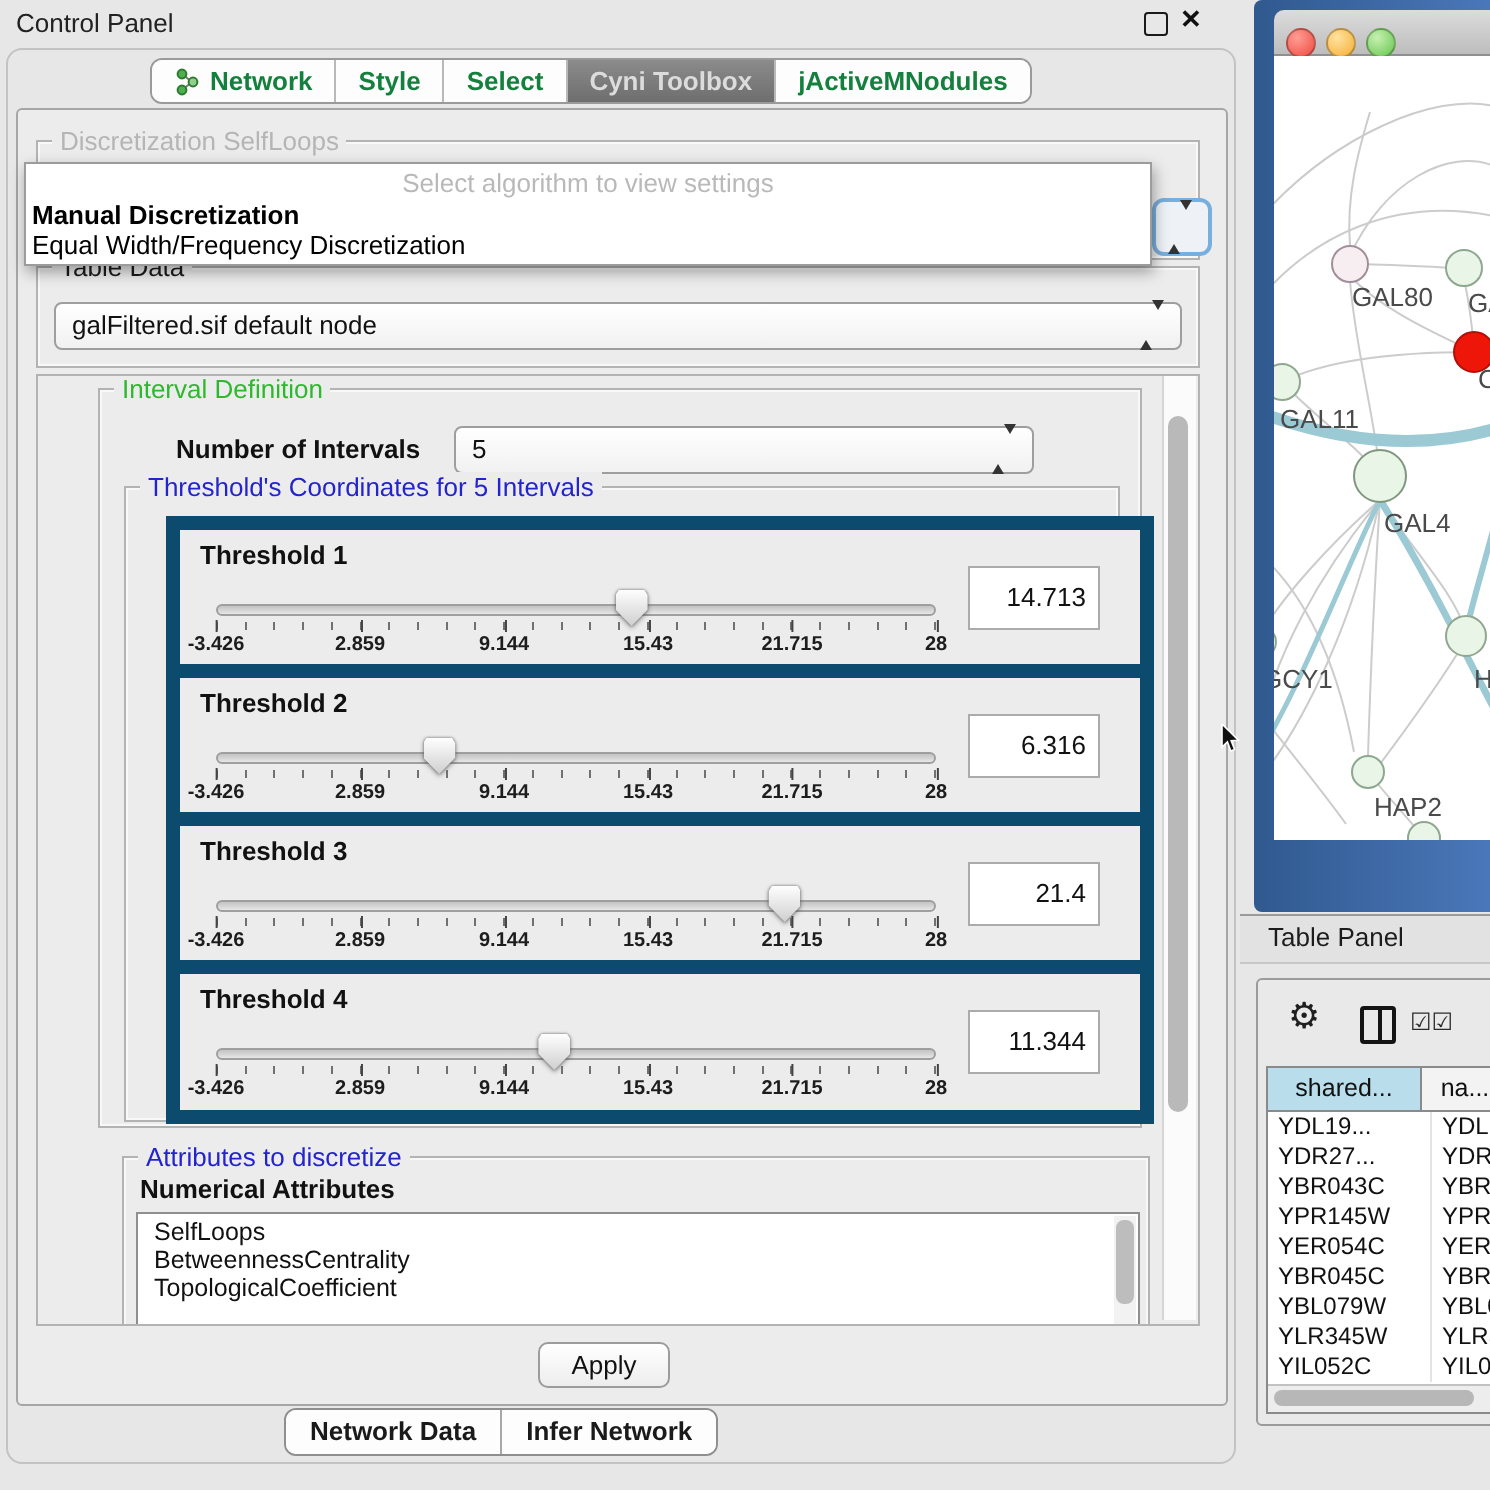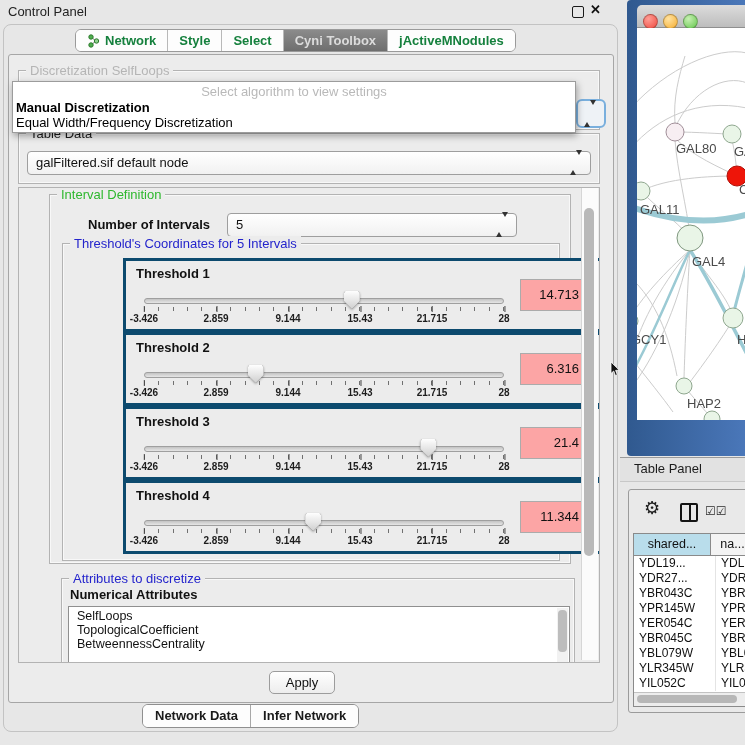--- a/index.html
+++ b/index.html
@@ -37,35 +37,35 @@
           border-bottom:5px solid #333;margin-bottom:2px;}
   .arr-dn{width:0;height:0;border-left:3.5px solid transparent;border-right:3.5px solid transparent;
           border-top:5px solid #333;}
 
   
   .scrollpane{left:18px;top:187px;width:580px;height:474px;border:1px solid #b3b3b3;background:#ececec;overflow:hidden;}
   .vscroll-track{left:581px;top:188px;width:16px;height:472px;background:#fbfbfb;border-left:1px solid #d6d6d6;}
   .vscroll-thumb{left:584px;top:208px;width:10px;height:348px;background:#b9b9b9;border-radius:5px;}
 
   
-  .threshold-panel{position:absolute;left:20px;width:480px;height:68px;border:3px solid #0c4a6e;background:#ececec;margin-left:40px;}
+  .threshold-panel{position:absolute;left:20px;width:480px;height:68px;border:7px solid #0c4a6e;background:#ececec;}
   .tp-title{position:absolute;left:10px;top:5px;font-size:13px;font-weight:bold;}
   .slider{position:absolute;left:18px;top:0;width:360px;height:68px;}
   .track{position:absolute;left:0;right:0;top:37px;height:4px;background:linear-gradient(#c3c3c3,#e6e6e6);
          border:1px solid #9f9f9f;border-radius:3px;}
   .handle{position:absolute;top:30px;width:16px;height:18px;
           filter:drop-shadow(0 0 .7px #707070) drop-shadow(0 1px 1px rgba(0,0,0,.3));}
   .handle-shape{width:100%;height:100%;background:linear-gradient(#fefefe,#cfcfcf);
           clip-path:polygon(10% 0,90% 0,100% 14%,100% 55%,50% 100%,0 55%,0 14%);}
   .ticks{position:absolute;left:0;right:0;top:46px;height:4px;
          background-image:repeating-linear-gradient(to right,#707070 0,#707070 1px,transparent 1px,transparent 14.36px);}
   .tick-labels{position:absolute;left:0;right:0;top:52px;height:12px;}
   .tick-label{position:absolute;transform:translateX(-50%);font-size:10px;font-weight:bold;color:#1d1d1d;white-space:nowrap;}
   .tick-label::before{content:"";position:absolute;left:50%;top:-7px;width:1px;height:6px;background:#444;}
-  .value-box{position:absolute;left:394px;top:18px;width:58px;height:30px;background:#fca5a5;border:1px solid #ababab;
+  .value-box{position:absolute;left:394px;top:18px;width:58px;height:30px;background:#ffffff;border:1px solid #ababab;
              font-size:13px;line-height:30px;text-align:right;padding-right:6px;}
   .list-item{font-size:12.5px;line-height:14px;padding-left:8px;white-space:nowrap;}
   .attr-scroll{position:absolute;right:1px;top:1px;width:11px;height:60px;background:#f2f2f2;}
   .attr-thumb{position:absolute;right:1px;top:2px;width:9px;height:42px;background:#bdbdbd;border-radius:4px;}
 
   .apply-btn{left:269px;top:671px;width:64px;height:21px;background:linear-gradient(#ffffff,#ededed);
              border:1px solid #9c9c9c;border-radius:5px;font-size:13px;text-align:center;line-height:21px;}
 
   .bottom-tabbar{left:142px;top:704px;height:22px;display:flex;border:1px solid #8f8f8f;border-radius:6px;
                  background:#fff;overflow:hidden;}
@@ -257,22 +257,22 @@
       </div>
     </div>
   </div>
 
   <div class="abs group" style="left:42px;top:390px;width:512px;height:110px;">
     <span class="group-title" style="color:#2424cc;">Attributes to discretize</span>
     <span class="abs bold" style="left:8px;top:8px;font-size:13px;">Numerical Attributes</span>
     <div class="abs" style="left:6px;top:27px;width:500px;height:78px;background:#fff;border:1px solid #8f8f8f;overflow:hidden;">
       <div class="list-inner" style="padding-top:2px;">
           <div class="list-item">SelfLoops</div>
+          <div class="list-item">BetweennessCentrality</div>
           <div class="list-item">TopologicalCoefficient</div>
-          <div class="list-item">BetweennessCentrality</div>
         </div>
       <div class="attr-scroll">
           <div class="attr-thumb"></div>
         </div>
     </div>
   </div>
 </div>
 
 <div class="abs vscroll-track"></div>
 <div class="abs vscroll-thumb"></div>

